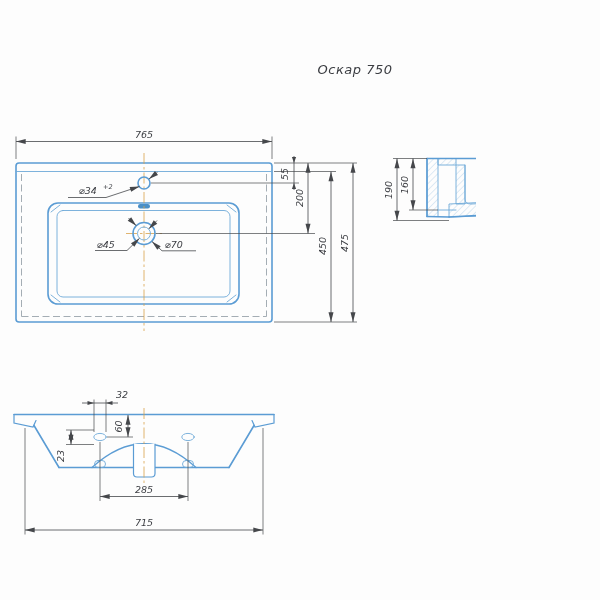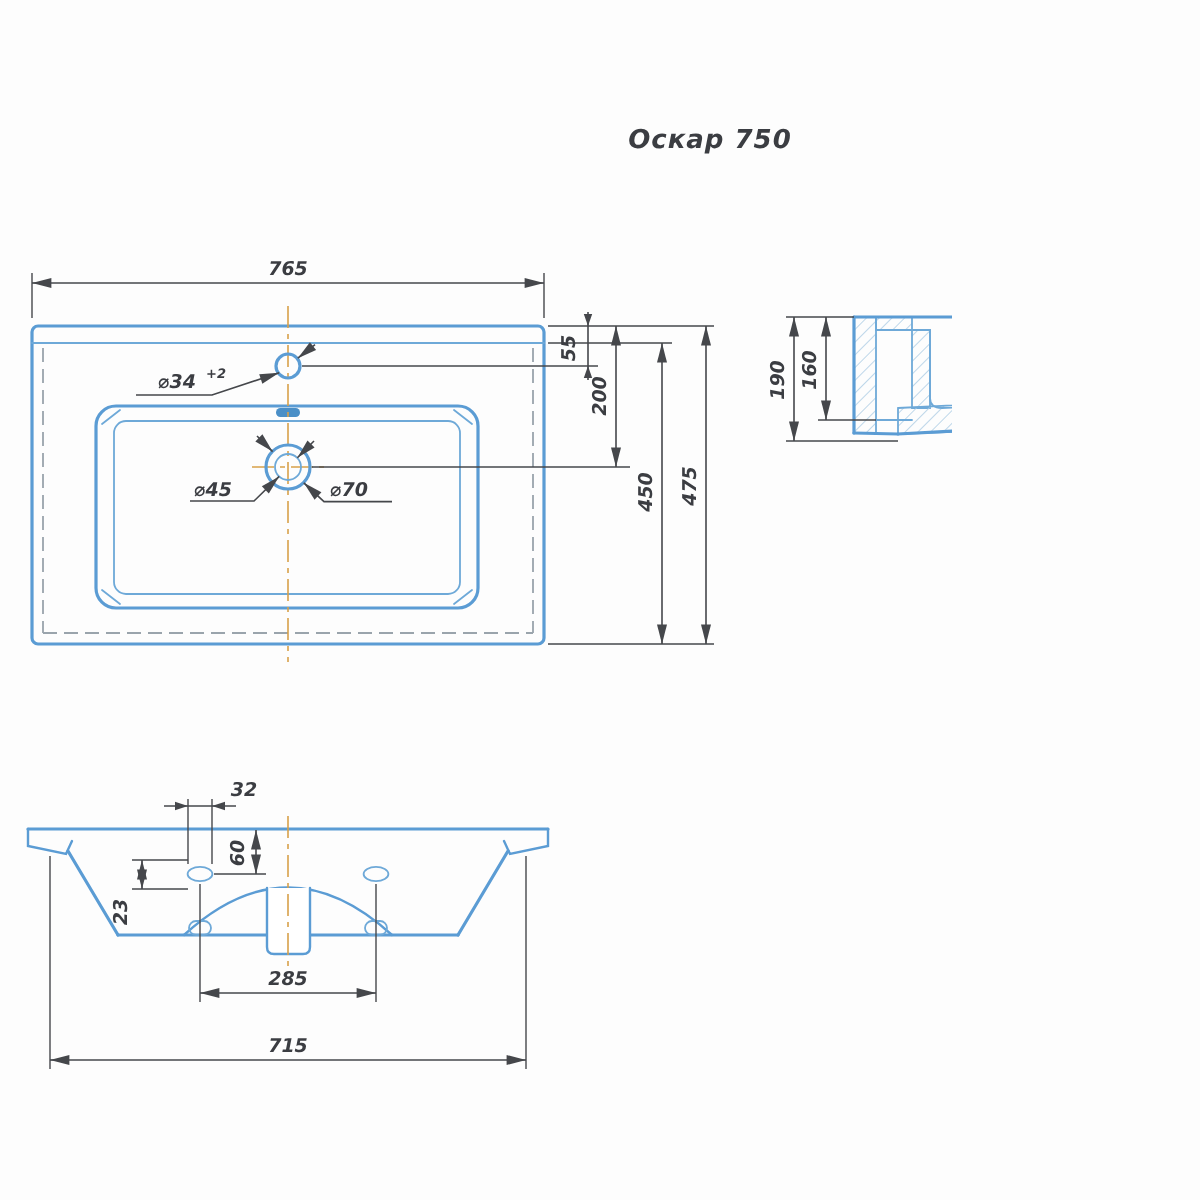--- a/index.html
+++ b/index.html
@@ -1,21 +1,21 @@
 <!DOCTYPE html>
 <html style="--line-blue: #5b9cd4; --line-blue-light: #6ea9d8; --hatch-blue: #aecde5; --dim-gray: #45474b; --centerline-orange: #d8a14a; --dashed-gray: #9aa4ac; --slot-fill: #4a8fc7; --text-color: #3b3d42; --bg: #fdfdfd;"><head>
 <meta charset="utf-8">
 <style>
   :root{
     --line-blue:#5b9cd4; --line-blue-light:#6ea9d8; --hatch-blue:#aecde5;
     --dim-gray:#45474b; --centerline-orange:#d8a14a; --dashed-gray:#9aa4ac;
     --slot-fill:#4a8fc7; --text-color:#3b3d42; --bg:#fdfdfd;
   }
   html,body{margin:0;padding:0;background:var(--bg);}
-  .stage{width:476px;height:600px;position:relative;background:var(--bg);overflow:hidden;font-weight:bold;}
+  .stage{width:476px;height:600px;position:relative;background:var(--bg);overflow:hidden;}
   svg{display:block;}
   .thick{stroke:var(--line-blue);stroke-width:1.6;fill:none;stroke-linecap:round;stroke-linejoin:round;}
   .thin{stroke:var(--line-blue-light);stroke-width:0.9;fill:none;stroke-linecap:round;stroke-linejoin:round;}
   .med{stroke:var(--line-blue);stroke-width:1.2;fill:none;stroke-linecap:round;}
   .hatchpoly{fill:url(#hatch);stroke:var(--line-blue-light);stroke-width:0.9;}
   .whitefill{fill:#fff;}
   .dash{stroke:var(--dashed-gray);stroke-width:0.9;fill:none;stroke-dasharray:7 3.5;}
   .cl{stroke:var(--centerline-orange);stroke-width:0.8;fill:none;stroke-dasharray:11 3 2.5 3;}
   .dim{stroke:var(--dim-gray);stroke-width:0.8;fill:none;}
   .ext{stroke:var(--dim-gray);stroke-width:0.7;fill:none;}

